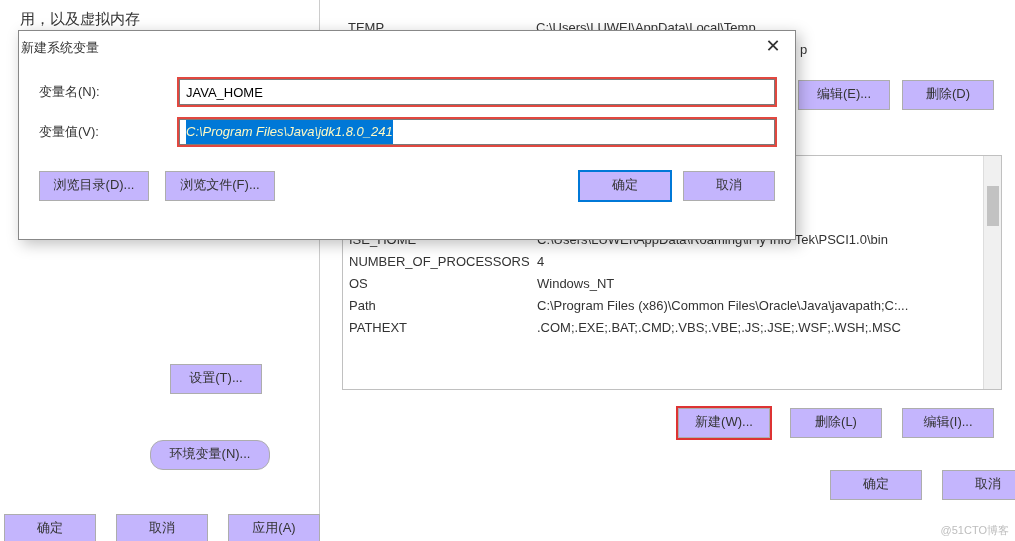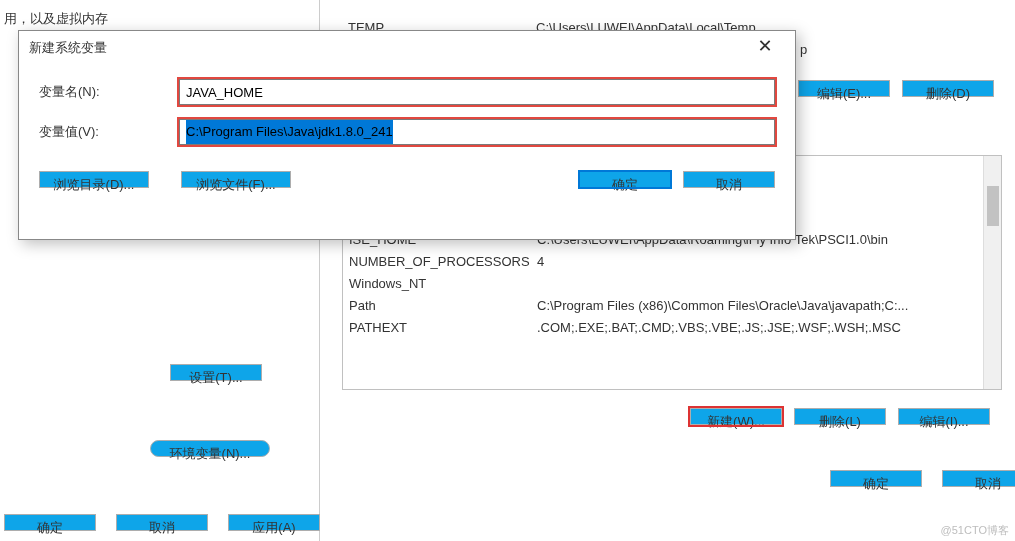--- a/index.html
+++ b/index.html
@@ -1,54 +1,54 @@
 <!DOCTYPE html>
 <html><head>
 <meta charset="utf-8">
 <style>
   * { box-sizing: border-box; font-family: "Microsoft YaHei", "Segoe UI", sans-serif; }
   body { margin: 0; width: 1015px; height: 541px; background: #fff; overflow: hidden; position: relative; font-size: 13px; color: #333; }
 
   
   .bg-left { position: absolute; left: 0; top: 0; width: 320px; height: 541px; background: #fff; border-right: 1px solid #ccc; }
-  .bg-left .txt1 { position: absolute; left: 4px; top: 10px; font-size: 13px; }
-  .bg-btn { display:inline-block; min-width: 92px; height: 17px; line-height: 25px; text-align:center; background:#0ea5e9; border:1px solid #adadad; cursor:pointer; }
+  .bg-left .txt1 { position: absolute; left: 20px; top: 10px; font-size: 15px; }
+  .bg-btn { display:inline-block; min-width: 92px; height: 30px; line-height: 25px; text-align:center; background:#c4b5fd; border:1px solid #adadad; cursor:pointer; }
   .bg-left .settings { position:absolute; left:170px; top:364px; }
   .bg-left .envvar { position:absolute; left:150px; top:440px;border-radius:13px; }
   .bg-left .botrow { position:absolute; left:4px; top:514px; display:flex; gap:20px; }
 
   
   .envdlg { position:absolute; left:334px; top:0; width:680px; height:541px; background:#fff; }
   .envdlg .userlist { position:absolute; left:8px; top:16px; width:644px; }
   .envdlg .row { display:flex; height:22px; align-items:center; }
   .envdlg .c1 { width:188px; padding-left:6px; white-space:nowrap; overflow:hidden; }
   .envdlg .c2 { flex:1; padding-left:6px; white-space:nowrap; overflow:hidden; }
   .envdlg .userbtns { position:absolute; left:360px; top:80px; display:flex; gap:12px; }
   .envdlg .sysbox { position:absolute; left:8px; top:155px; width:660px; height:235px; border:1px solid #c0c0c0; background:#fff; }
   .envdlg .sysbox .inner { padding-top:72px; }
   .envdlg .sysscroll { position:absolute; right:0; top:0; width:18px; height:100%; background:#f0f0f0; border-left:1px solid #ddd; }
   .envdlg .sysscroll .thumb { position:absolute; right:2px; top:30px; width:12px; height:40px; background:#c2c2c2; }
   .envdlg .dataends { position:absolute; right:28px; top:232px; font-size:13px; }
-  .envdlg .sysbtns { position:absolute; left:356px; top:408px; display:flex; gap:12px; }
+  .envdlg .sysbtns { position:absolute; left:344px; top:408px; display:flex; gap:20px; }
   .envdlg .sysbtns .hl { outline:2px solid #d33; outline-offset:0; }
   .envdlg .okcancel { position:absolute; left:496px; top:470px; display:flex; gap:20px; }
 
   
   .modal { position:absolute; left:18px; top:30px; width:778px; height:210px; background:#fff; border:1px solid #888; box-shadow:4px 4px 14px rgba(0,0,0,0.25); }
-  .modal .titlebar { height:34px; display:flex; align-items:center; padding:0 10px; }
+  .modal .titlebar { height:34px; display:flex; align-items:center; padding:0 2px; }
   .modal .title { flex:1; font-size:13px; }
   .modal .close { width:40px; height:28px; text-align:center; line-height:24px; font-size:18px; font-weight:300; cursor:pointer; }
   .modal .formrow { display:flex; align-items:center; margin:14px 20px 0 20px; }
   .modal .lbl { width:140px; font-size:13px; }
   .modal .field { flex:1; height:26px; border:1px solid #7a7a7a; padding:0 6px; font-size:13px; outline:none; }
   .modal .field.hl-red { box-shadow:0 0 0 2px rgba(220,40,30,0.85); }
   .modal .field.sel { background:#fff; }
-  .modal .field.sel .seltext { background:#0078d7; color:#000000; display:inline-block; height:100%; line-height:24px; }
+  .modal .field.sel .seltext { background:#0078d7; color:#fef9c3; display:inline-block; height:100%; line-height:24px;font-style:italic; }
   .modal .buttons { display:flex; justify-content:space-between; margin:26px 20px 0 20px; }
-  .modal .buttons .left { display:flex; gap:32px; }
+  .modal .buttons .left { display:flex; gap:16px; }
   .modal .buttons .right { display:flex; gap:12px; }
   .modal .defbtn { outline:2px solid #0078d7; outline-offset:-1px; }
 
   .watermark { position:absolute; right:6px; bottom:4px; font-size:11px; color:#bdbdbd; text-align:right; line-height:1.2; pointer-events:none; }
 </style>
 </head>
 <body>
 
 <div class="bg-left">
   <div class="txt1">用，以及虚拟内存</div>
@@ -84,20 +84,21 @@
     <div class="inner">
       <div class="row">
           <div class="c1">ISE_HOME</div>
           <div class="c2">C:\Users\LUWEI\AppData\Roaming\iFly Info Tek\PSCI1.0\bin</div>
         </div>
       <div class="row">
           <div class="c1">NUMBER_OF_PROCESSORS</div>
           <div class="c2">4</div>
         </div>
       <div class="row">
+          <div class="c1">OS</div>
           <div class="c2">Windows_NT</div>
         </div>
       <div class="row">
           <div class="c1">Path</div>
           <div class="c2">C:\Program Files (x86)\Common Files\Oracle\Java\javapath;C:...</div>
         </div>
       <div class="row">
           <div class="c1">PATHEXT</div>
           <div class="c2">.COM;.EXE;.BAT;.CMD;.VBS;.VBE;.JS;.JSE;.WSF;.WSH;.MSC</div>
         </div>

